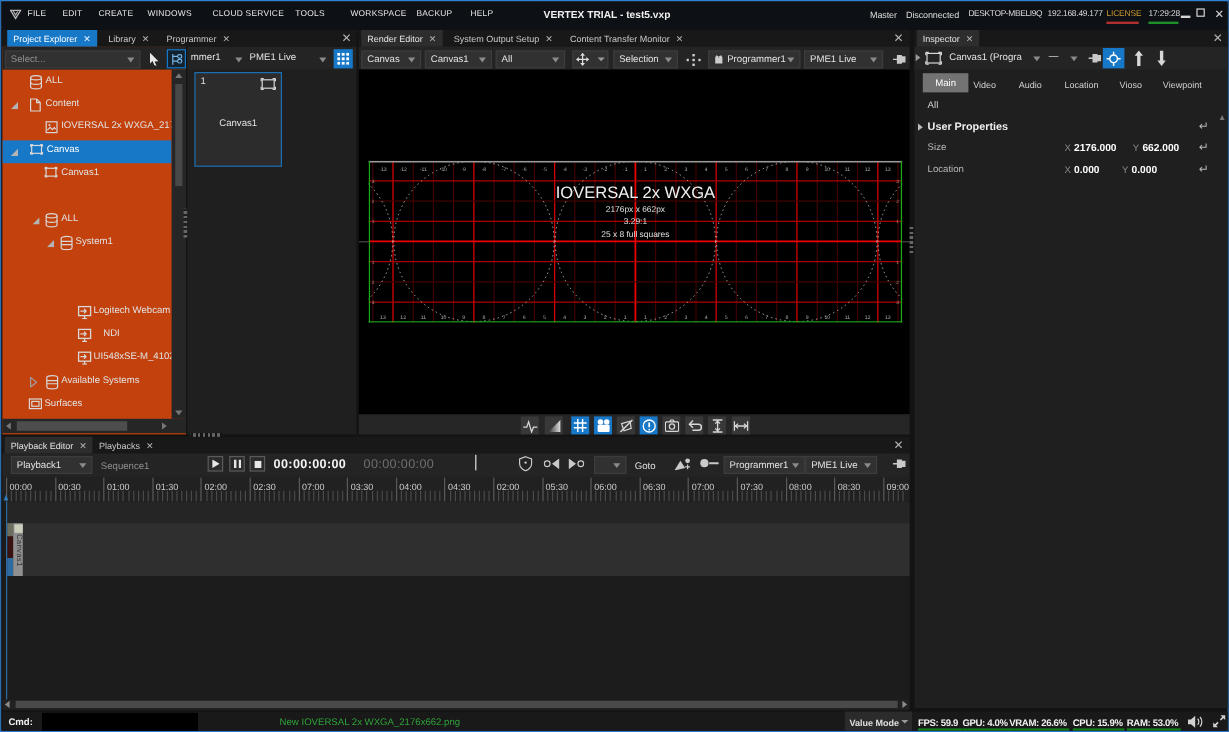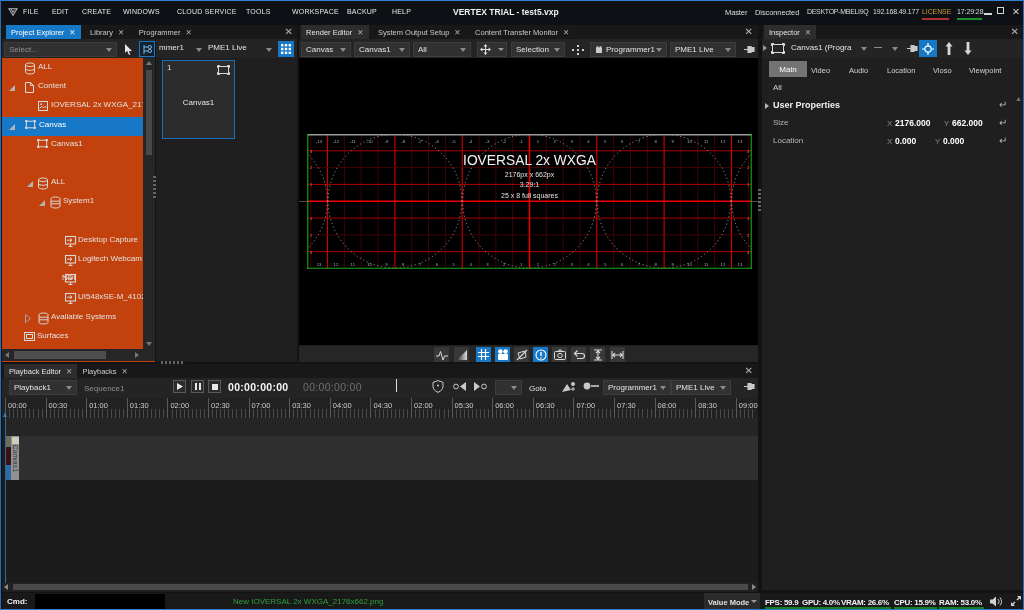--- a/index.html
+++ b/index.html
@@ -138,49 +138,39 @@
           <path d="M7 0v7H0z" fill="#b4b4b4"></path>
         </svg>
         <span class="abs" style="left:47px;top:3px">
           <svg width="13" height="13" viewBox="0 0 13 13" fill="none" stroke="#d8d8d8" stroke-width="1">
             <path d="M2 2.6c0-.9 2-1.6 4.5-1.6s4.5.7 4.5 1.6v7.8c0 .9-2 1.6-4.5 1.6S2 11.3 2 10.4z"></path>
             <path d="M2 5.2h9M2 7.8h9"></path>
           </svg>
         </span>
         <span class="abs" style="left:61px;top:3px;white-space:nowrap">System1</span>
       </div>
-      <div class="row" style="top:172.79999999999998px;color:#e2e2e2">
-        <span class="abs" style="left:62px;top:3px">
-          <svg width="13" height="12" viewBox="0 0 13 12" fill="none" stroke="#d8d8d8" stroke-width="1.1">
-            <rect x="1.5" y="1.5" width="10" height="7.5"></rect>
-            <path d="M4.5 11.5h4M6.5 9v2.5"></path>
-            <path d="M3 5.2h5M8 5.2L6 3.4M8 5.2L6 7" stroke-width="1"></path>
-          </svg>
-        </span>
-        <span class="abs" style="left:76px;top:3px;white-space:nowrap">Desktop Capture</span>
-      </div>
       <div class="row" style="top:191.99999999999997px;color:#e2e2e2">
         <span class="abs" style="left:62px;top:3px">
           <svg width="13" height="12" viewBox="0 0 13 12" fill="none" stroke="#d8d8d8" stroke-width="1.1">
             <rect x="1.5" y="1.5" width="10" height="7.5"></rect>
             <path d="M4.5 11.5h4M6.5 9v2.5"></path>
             <path d="M3 5.2h5M8 5.2L6 3.4M8 5.2L6 7" stroke-width="1"></path>
           </svg>
         </span>
         <span class="abs" style="left:76px;top:3px;white-space:nowrap">Logitech Webcam</span>
       </div>
       <div class="row" style="top:211.19999999999996px;color:#e2e2e2">
         <span class="abs" style="left:62px;top:3px">
           <svg width="13" height="12" viewBox="0 0 13 12" fill="none" stroke="#d8d8d8" stroke-width="1.1">
             <rect x="1.5" y="1.5" width="10" height="7.5"></rect>
             <path d="M4.5 11.5h4M6.5 9v2.5"></path>
             <path d="M3 5.2h5M8 5.2L6 3.4M8 5.2L6 7" stroke-width="1"></path>
           </svg>
         </span>
-        <span class="abs" style="left:60px;top:3px;white-space:nowrap">NDI</span>
+        <span class="abs" style="left:84px;top:3px;white-space:nowrap">NDI</span>
       </div>
       <div class="row" style="top:230.39999999999995px;color:#e2e2e2">
         <span class="abs" style="left:62px;top:3px">
           <svg width="13" height="12" viewBox="0 0 13 12" fill="none" stroke="#d8d8d8" stroke-width="1.1">
             <rect x="1.5" y="1.5" width="10" height="7.5"></rect>
             <path d="M4.5 11.5h4M6.5 9v2.5"></path>
             <path d="M3 5.2h5M8 5.2L6 3.4M8 5.2L6 7" stroke-width="1"></path>
           </svg>
         </span>
         <span class="abs" style="left:76px;top:3px;white-space:nowrap">UI548xSE-M_41020</span>

